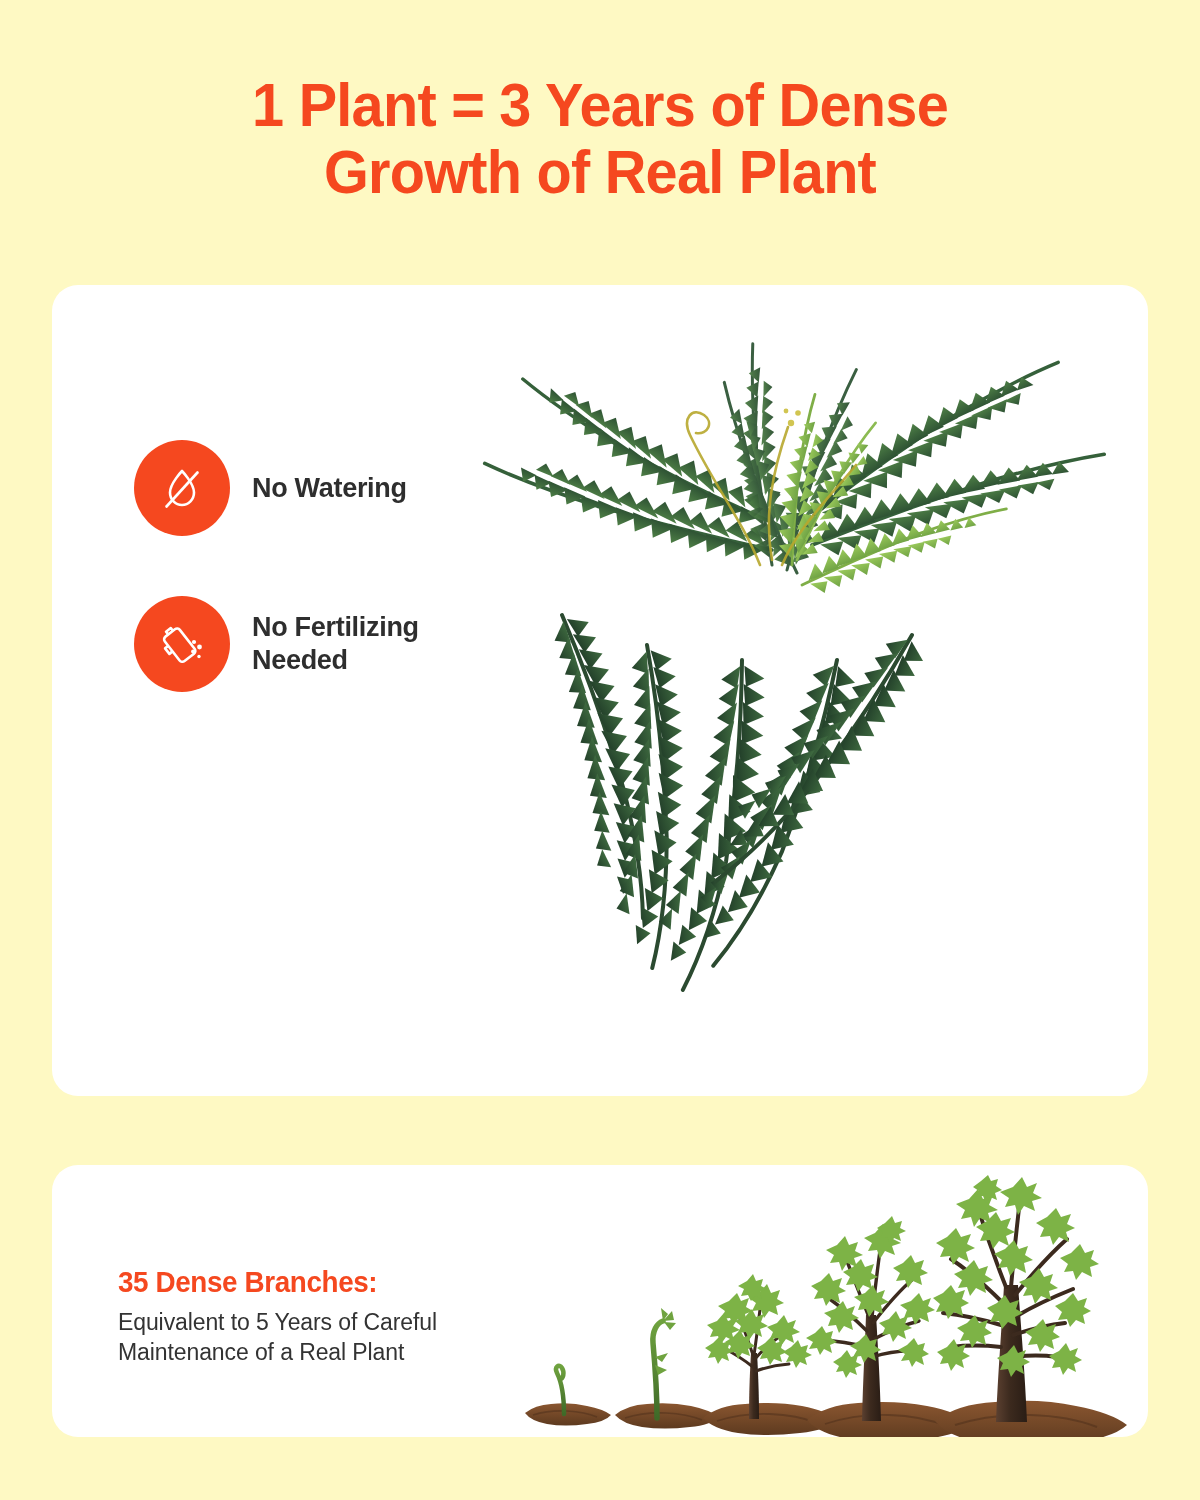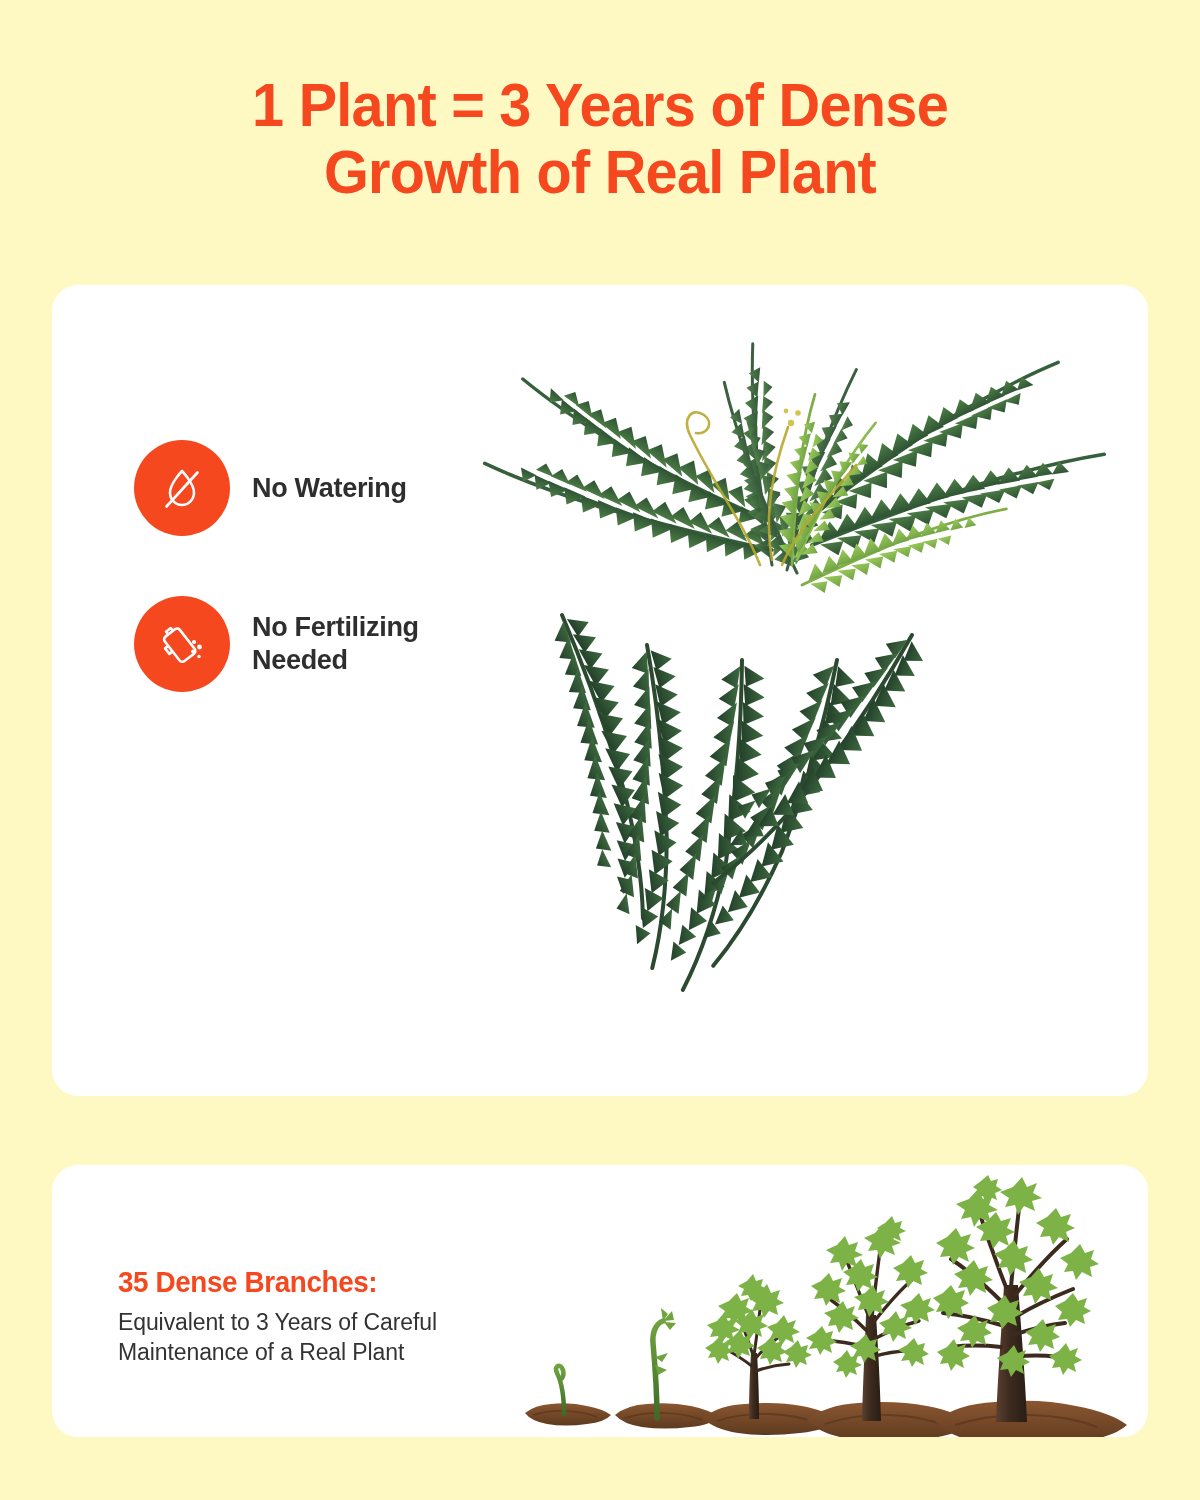--- a/index.html
+++ b/index.html
@@ -701,21 +701,21 @@
         </g>
       </svg>
     </div>
 
   </div>
 
   <div class="card card-bottom">
 
     <div class="bottom-text">
       <div class="branches-headline">35 Dense Branches:</div>
-      <div class="branches-sub">Equivalent to 3 Years of Careful
+      <div class="branches-sub">Equivalent to 5 Years of Careful
 Maintenance of a Real Plant</div>
     </div>
 
     <div class="growth">
       <svg viewBox="0 0 620 262" aria-hidden="true">
         <defs>
           <linearGradient id="trunkG" x1="0" y1="0" x2="1" y2="0">
             <stop offset="0%" stop-color="#5b4030"></stop>
             <stop offset="45%" stop-color="#3c2a1e"></stop>
             <stop offset="100%" stop-color="#2a1d15"></stop>

